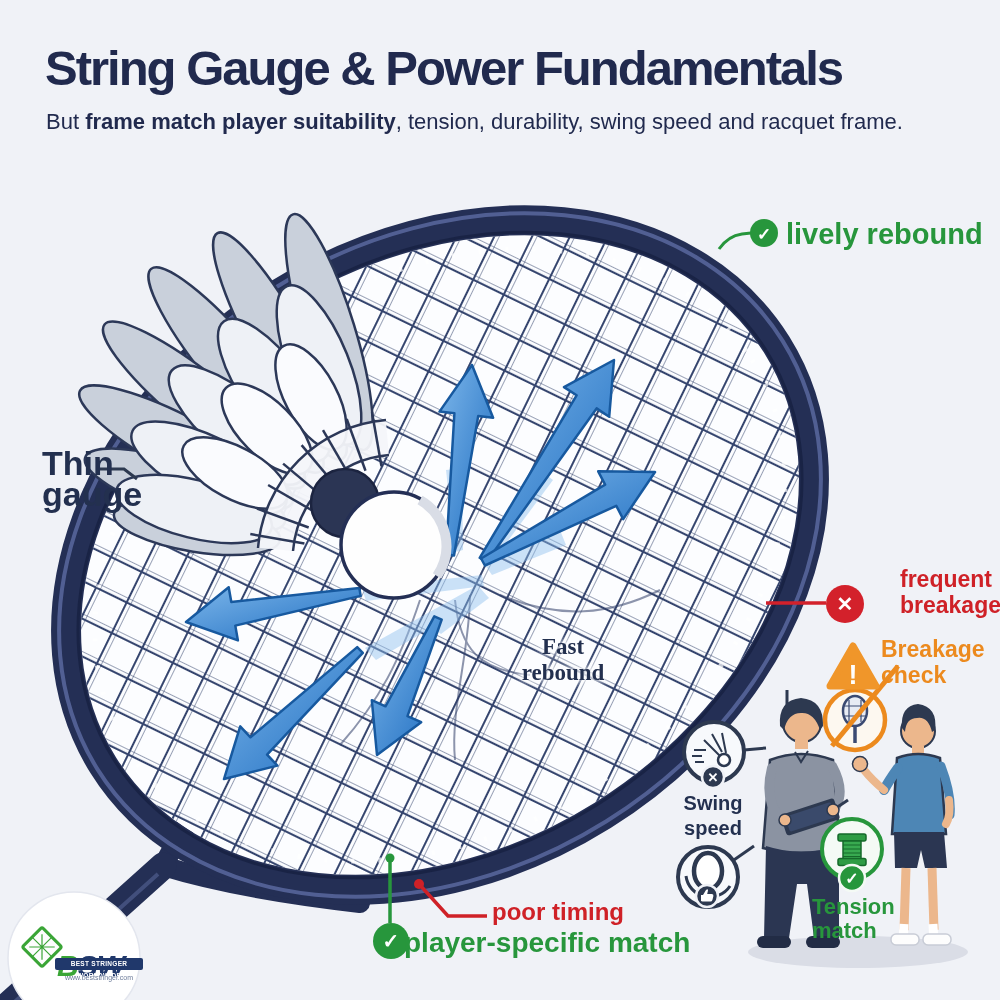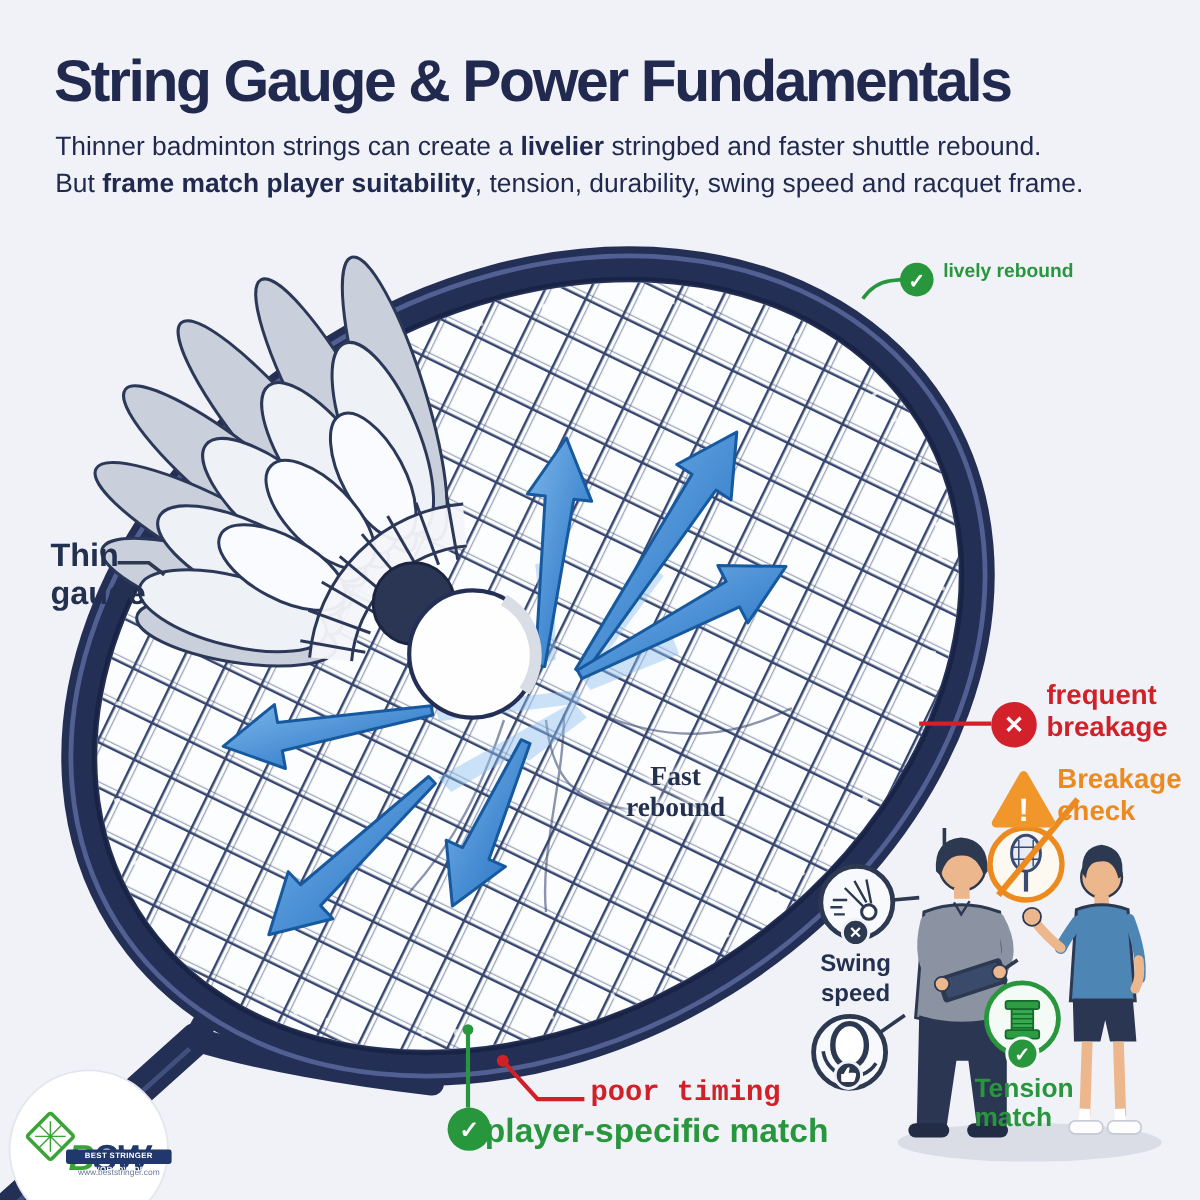--- a/index.html
+++ b/index.html
@@ -4,31 +4,31 @@
 <style>
   html,body{margin:0;padding:0;background:#dfe2ea;}
   .stage{position:relative;width:1000px;height:1000px;background:#f0f2f7;overflow:hidden;
          font-family:"Liberation Sans",sans-serif;}
   .stage svg.art{position:absolute;left:0;top:0;z-index:1;}
   .lbl{position:absolute;z-index:3;font-weight:bold;white-space:nowrap;}
   .navy{color:#23304f;} .green{color:#27963c;} .red{color:#cf2127;} .orange{color:#ec8a1e;}
   #title{left:45px;top:40px;font-size:49px;letter-spacing:-2px;color:#212a4e;}
   #subtitle{left:46px;top:106px;font-size:22px;line-height:31px;color:#212a4e;font-weight:normal;z-index:3;position:absolute;}
   #subtitle b{font-weight:bold;}
-  #thin-gauge{left:42px;top:448px;font-size:27px;line-height:31px;}
+  #thin-gauge{left:42px;top:448px;font-size:34px;line-height:31px;}
   #fast-rebound{left:493px;top:634px;width:140px;text-align:center;font-size:23px;line-height:26px;
      text-shadow:0 0 5px #fff,0 0 10px #fff,0 0 14px #fff;font-family:Liberation Serif, serif;}
-  #lively-rebound{left:786px;top:218px;font-size:16px;}
-  #frequent-breakage{left:872px;top:566px;font-size:23px;line-height:26px;}
+  #lively-rebound{left:786px;top:218px;font-size:29px;}
+  #frequent-breakage{left:900px;top:566px;font-size:23px;line-height:26px;}
   #power-need{left:747px;top:638px;width:80px;text-align:center;font-size:23px;line-height:25px;}
   #breakage-check{left:881px;top:636px;font-size:23px;line-height:26px;}
   #swing-speed{left:668px;top:791px;width:90px;text-align:center;font-size:20px;line-height:25px;}
   #racquet-frame{left:658px;top:910px;width:100px;text-align:center;font-size:23px;line-height:25px;}
   #tension-match{left:812px;top:895px;width:80px;text-align:left;font-size:22px;line-height:24px;}
-  #poor-timing{left:492px;top:898px;font-size:24px;font-family:Liberation Mono, monospace;}
+  #poor-timing{left:492px;top:898px;font-size:24px;}
   #player-specific{left:404px;top:927px;font-size:28px;}
   .logo-text{position:absolute;left:57px;top:925px;z-index:3;font-size:30px;font-weight:bold;
      font-style:italic;letter-spacing:-1px;margin-top:24px;}
   .logo-text .b{color:#3aa536;} .logo-text .sw{color:#20386b;}
   .logo-banner{position:absolute;left:55px;top:958px;width:88px;height:12px;background:#20386b;z-index:3;
      color:#fff;font-size:6.5px;font-weight:bold;text-align:center;line-height:12px;letter-spacing:.3px;border-radius:2px;}
   .logo-url{position:absolute;left:55px;top:974px;width:88px;text-align:center;z-index:3;
      font-size:7px;color:#6b7a99;}
 </style>
 </head>
@@ -239,21 +239,20 @@
       <g transform="rotate(45 42 947)">
         <rect x="28" y="933" width="28" height="28" rx="2" fill="#fdfdfd" stroke="#3aa536" stroke-width="3"></rect>
         <path d="M42,933 V961 M28,947 H56 M33,938 L51,956 M51,938 L33,956" stroke="#3aa536" stroke-width="1.2"></path>
       </g>
     </g>
   </svg>
 
   <div class="lbl" id="title">String Gauge &amp; Power Fundamentals</div>
 
   <div id="subtitle">
-    <div><span>Thinner badminton strings can create a </span><b>livelier</b><span> stringbed and faster shuttle rebound.</span></div>
     <div><span>But </span><b>frame match player suitability</b><span>, tension, durability, swing speed and racquet frame.</span></div>
   </div>
 
   <div class="lbl navy" id="thin-gauge">
     <div>Thin</div>
     <div>gauge</div>
   </div>
 
   <div class="lbl navy" id="fast-rebound">
     <div>Fast</div>

